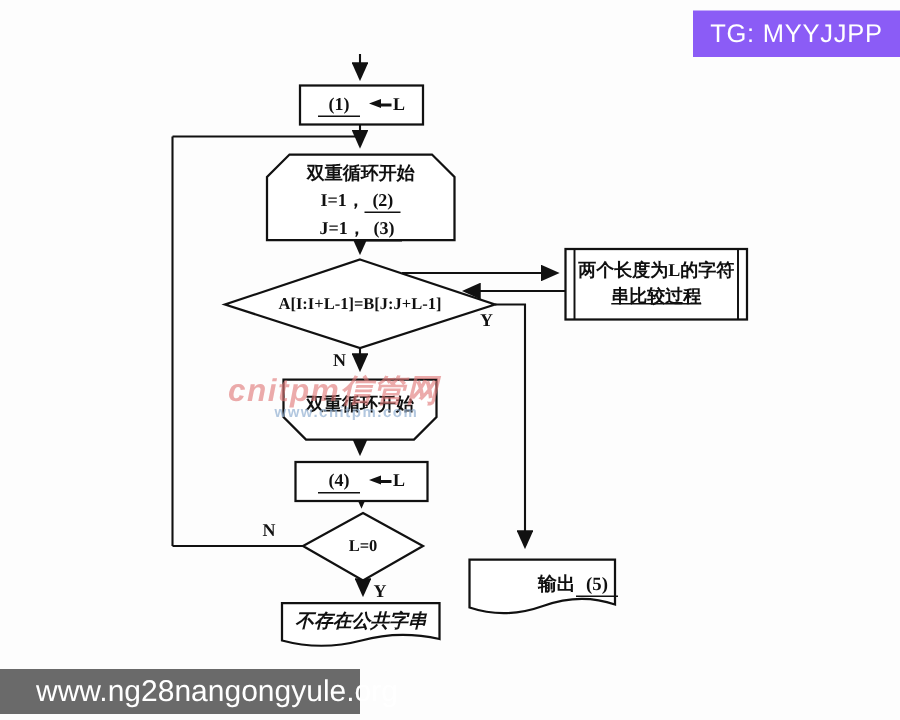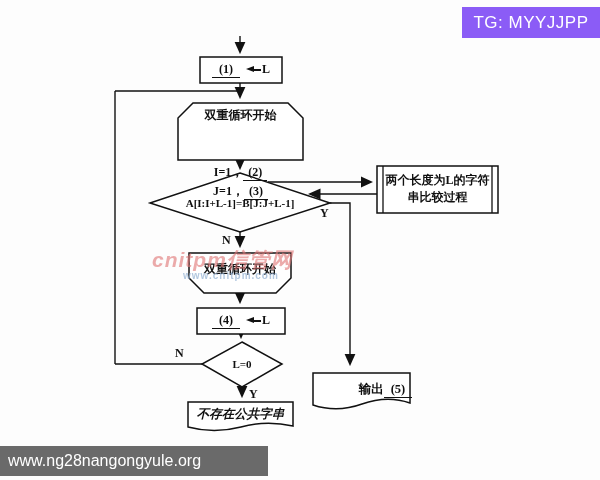--- a/index.html
+++ b/index.html
@@ -24,23 +24,23 @@
        font-family:"Liberation Sans","DejaVu Sans",sans-serif;
        font-size:21px;font-weight:700;font-style:italic;letter-spacing:1px;
        color:rgba(224,120,120,0.62);}
   .wm2{position:absolute;left:183px;top:270px;z-index:3;
        font-family:"Liberation Sans","DejaVu Sans",sans-serif;
        font-size:10px;font-weight:700;letter-spacing:1px;
        color:rgba(148,178,211,0.72);}
   #tg-badge{position:absolute;left:462px;top:7px;width:138px;height:31px;z-index:4;
        background:#8b5cf6;color:#fff;display:flex;align-items:center;justify-content:center;
        font-family:"Liberation Sans","DejaVu Sans",sans-serif;font-size:17px;letter-spacing:0.5px;}
-  #footer-bar{position:absolute;left:0;top:446px;width:268px;height:30px;z-index:4;
+  #footer-bar{position:absolute;left:0;top:446px;width:240px;height:30px;z-index:4;
        background:#6a6a6a;color:#fff;display:flex;align-items:center;
-       font-family:"Liberation Sans","DejaVu Sans",sans-serif;font-size:16px;padding-left:8px;
+       font-family:"Liberation Sans","DejaVu Sans",sans-serif;font-size:20px;padding-left:24px;
        box-sizing:border-box;}
 </style>
 </head>
 <body>
 
 <div id="stage">
 
   <svg id="connectors" width="600" height="480">
     <defs>
       <marker id="ah" markerWidth="9" markerHeight="8" refX="7.5" refY="4" orient="auto">
@@ -75,37 +75,37 @@
   </svg>
 
   <div class="lbl center flowtxt" style="left:200px;top:57px;width:82px;height:25px;">
     <span class="blank">(1)</span>
     <span class="arr"></span>
     <span>L</span>
   </div>
 
   <div class="lbl" style="left:178px;top:107px;width:125px;">
     <div class="center flowtxt" style="height:17px;">双重循环开始</div>
-    <div class="center flowtxt" style="height:19px;margin-top:39px;">
+    <div class="center flowtxt" style="height:19px;">
       <span>I=1，</span>
       <span class="blank tight">(2)</span>
     </div>
     <div class="center flowtxt" style="height:19px;">
       <span>J=1，</span>
       <span class="blank tight">(3)</span>
     </div>
   </div>
 
   <div class="lbl center flowtxt small" style="left:150px;top:195px;width:180px;height:16px;">A[I:I+L-1]=B[J:J+L-1]</div>
   <div class="lbl branch" style="left:320px;top:206px;">Y</div>
   <div class="lbl branch" style="left:222px;top:233px;">N</div>
 
   <div class="lbl" style="left:377px;top:172px;width:121px;">
     <div class="center flowtxt" style="height:17px;">两个长度为L的字符</div>
-    <div class="center flowtxt" style="height:17px;">串比较过程</div>
+    <div class="center flowtxt" style="height:17px;text-decoration:underline;">串比较过程</div>
   </div>
 
   <div class="lbl center flowtxt" style="left:189px;top:260px;width:102px;height:18px;">双重循环开始</div>
 
   <div class="lbl center flowtxt" style="left:197px;top:308px;width:88px;height:25px;">
     <span class="blank">(4)</span>
     <span class="arr"></span>
     <span>L</span>
   </div>
 

